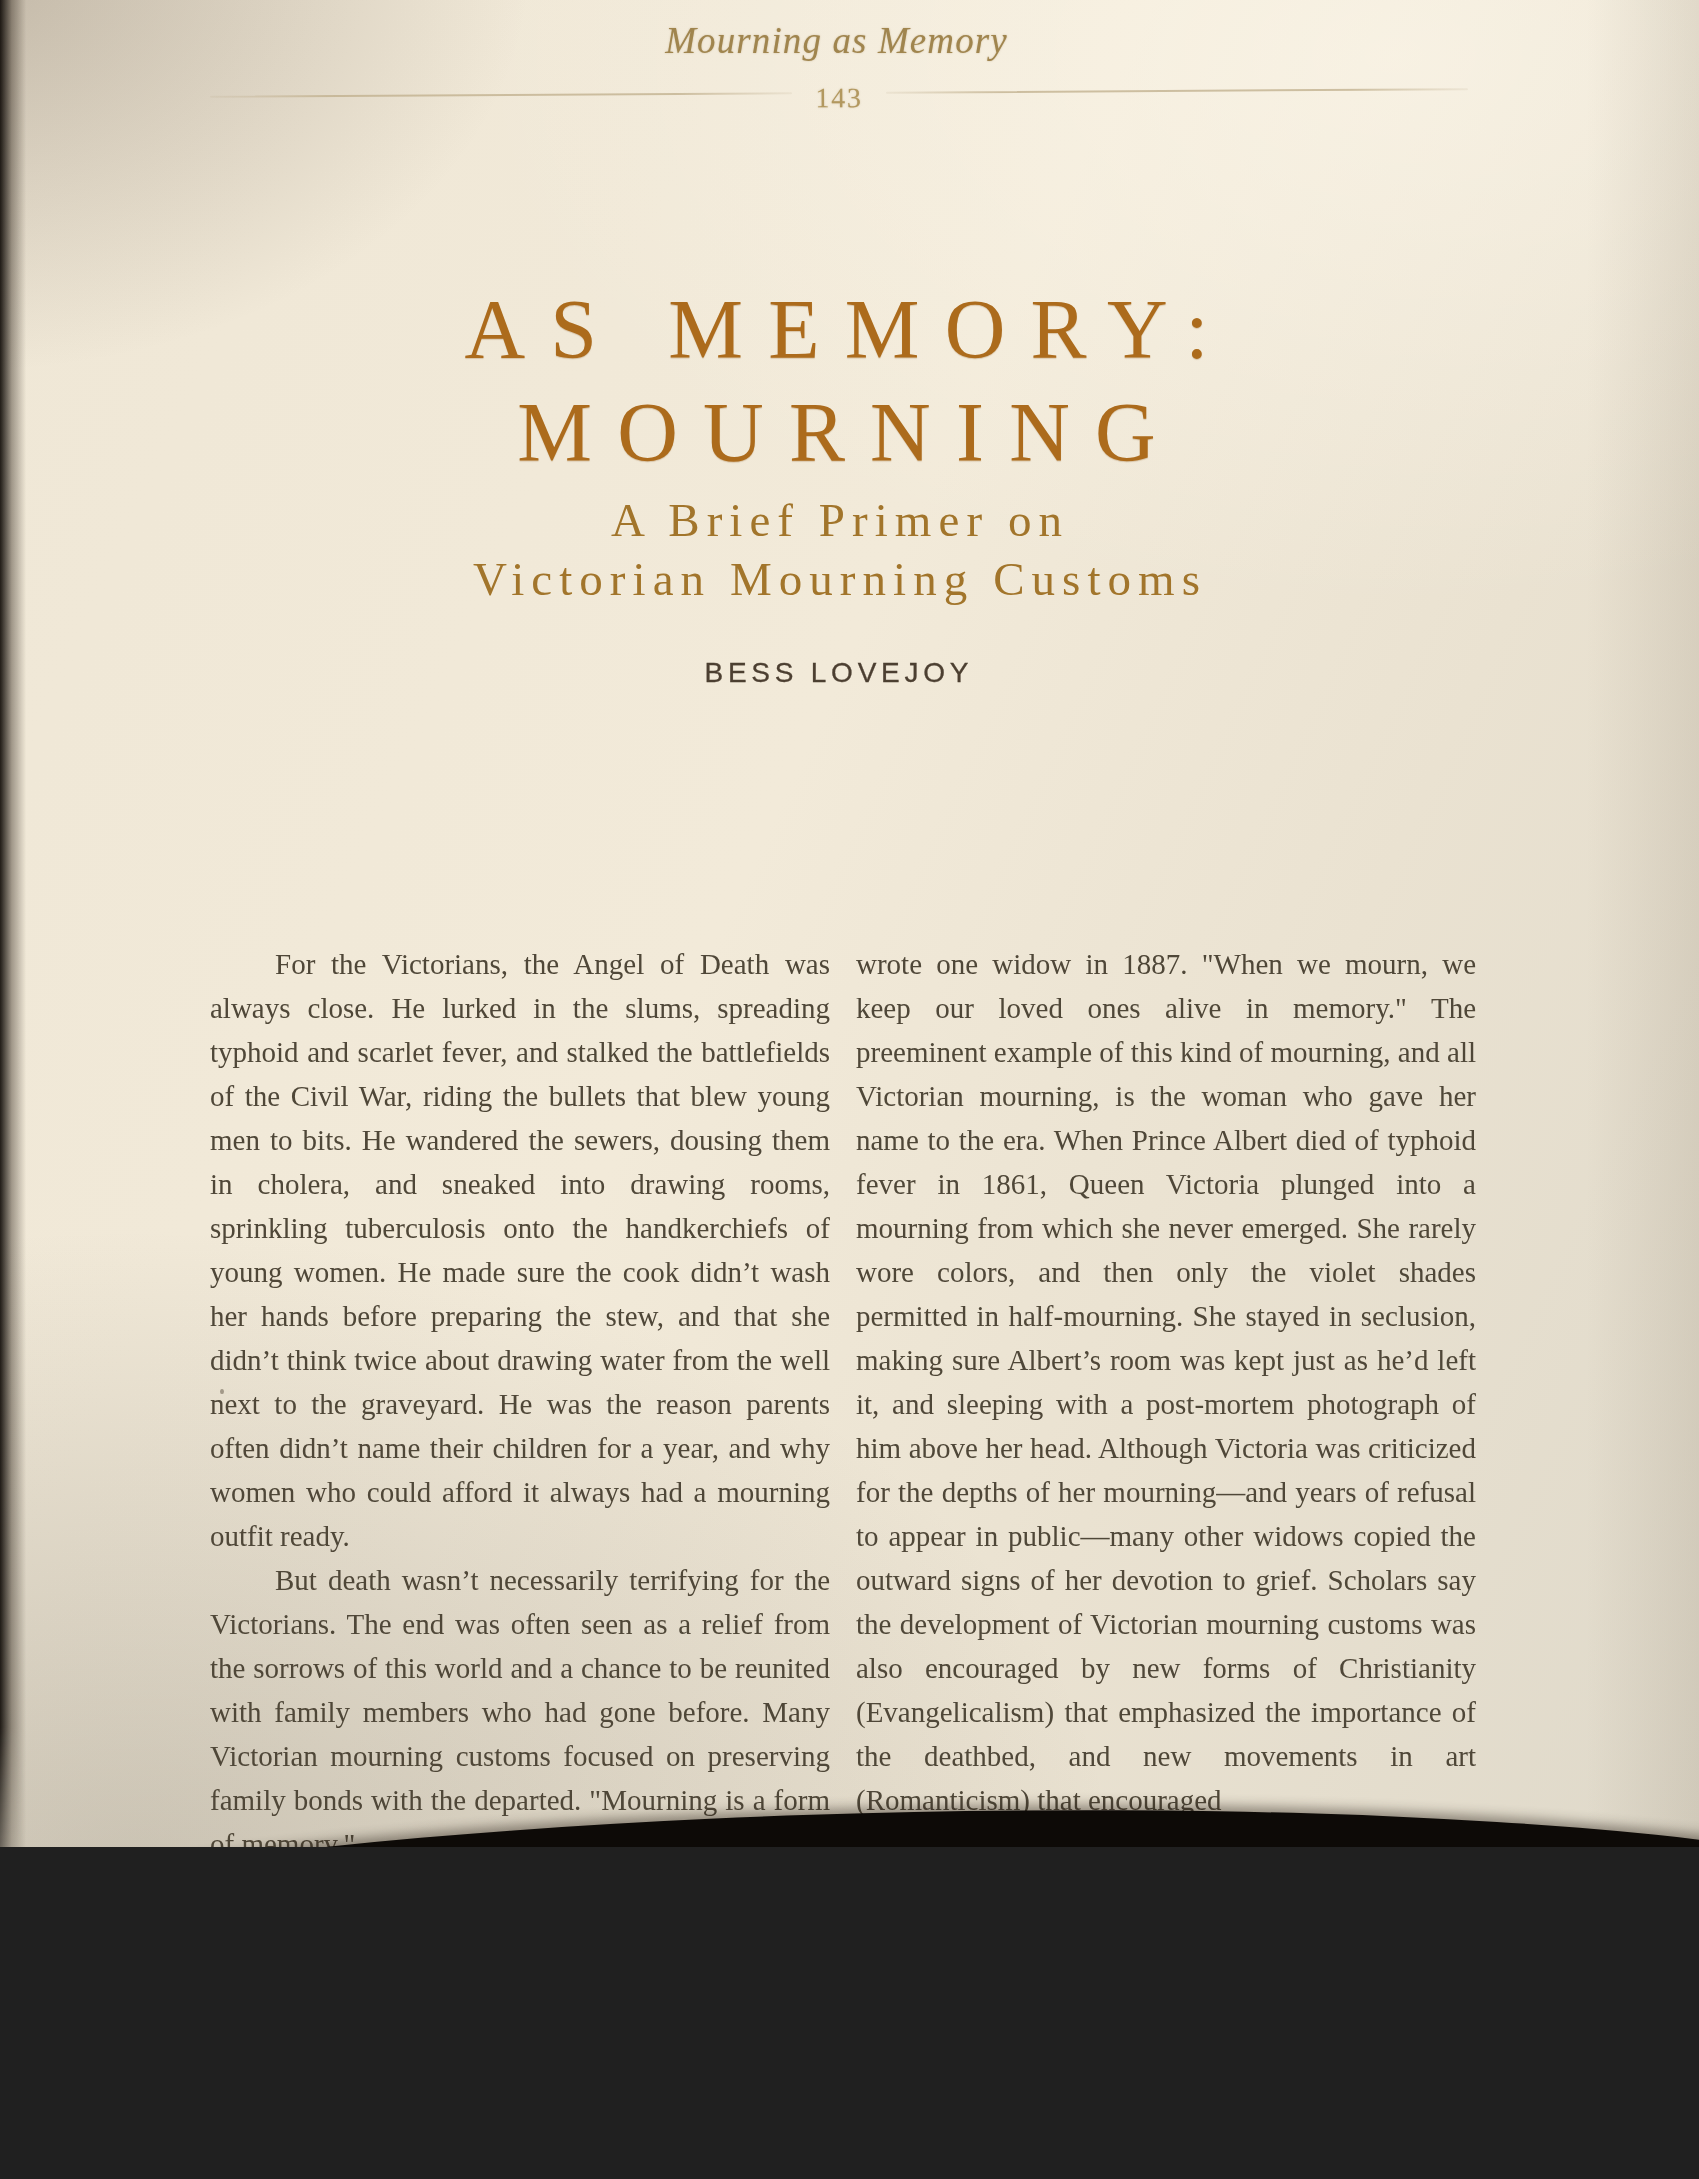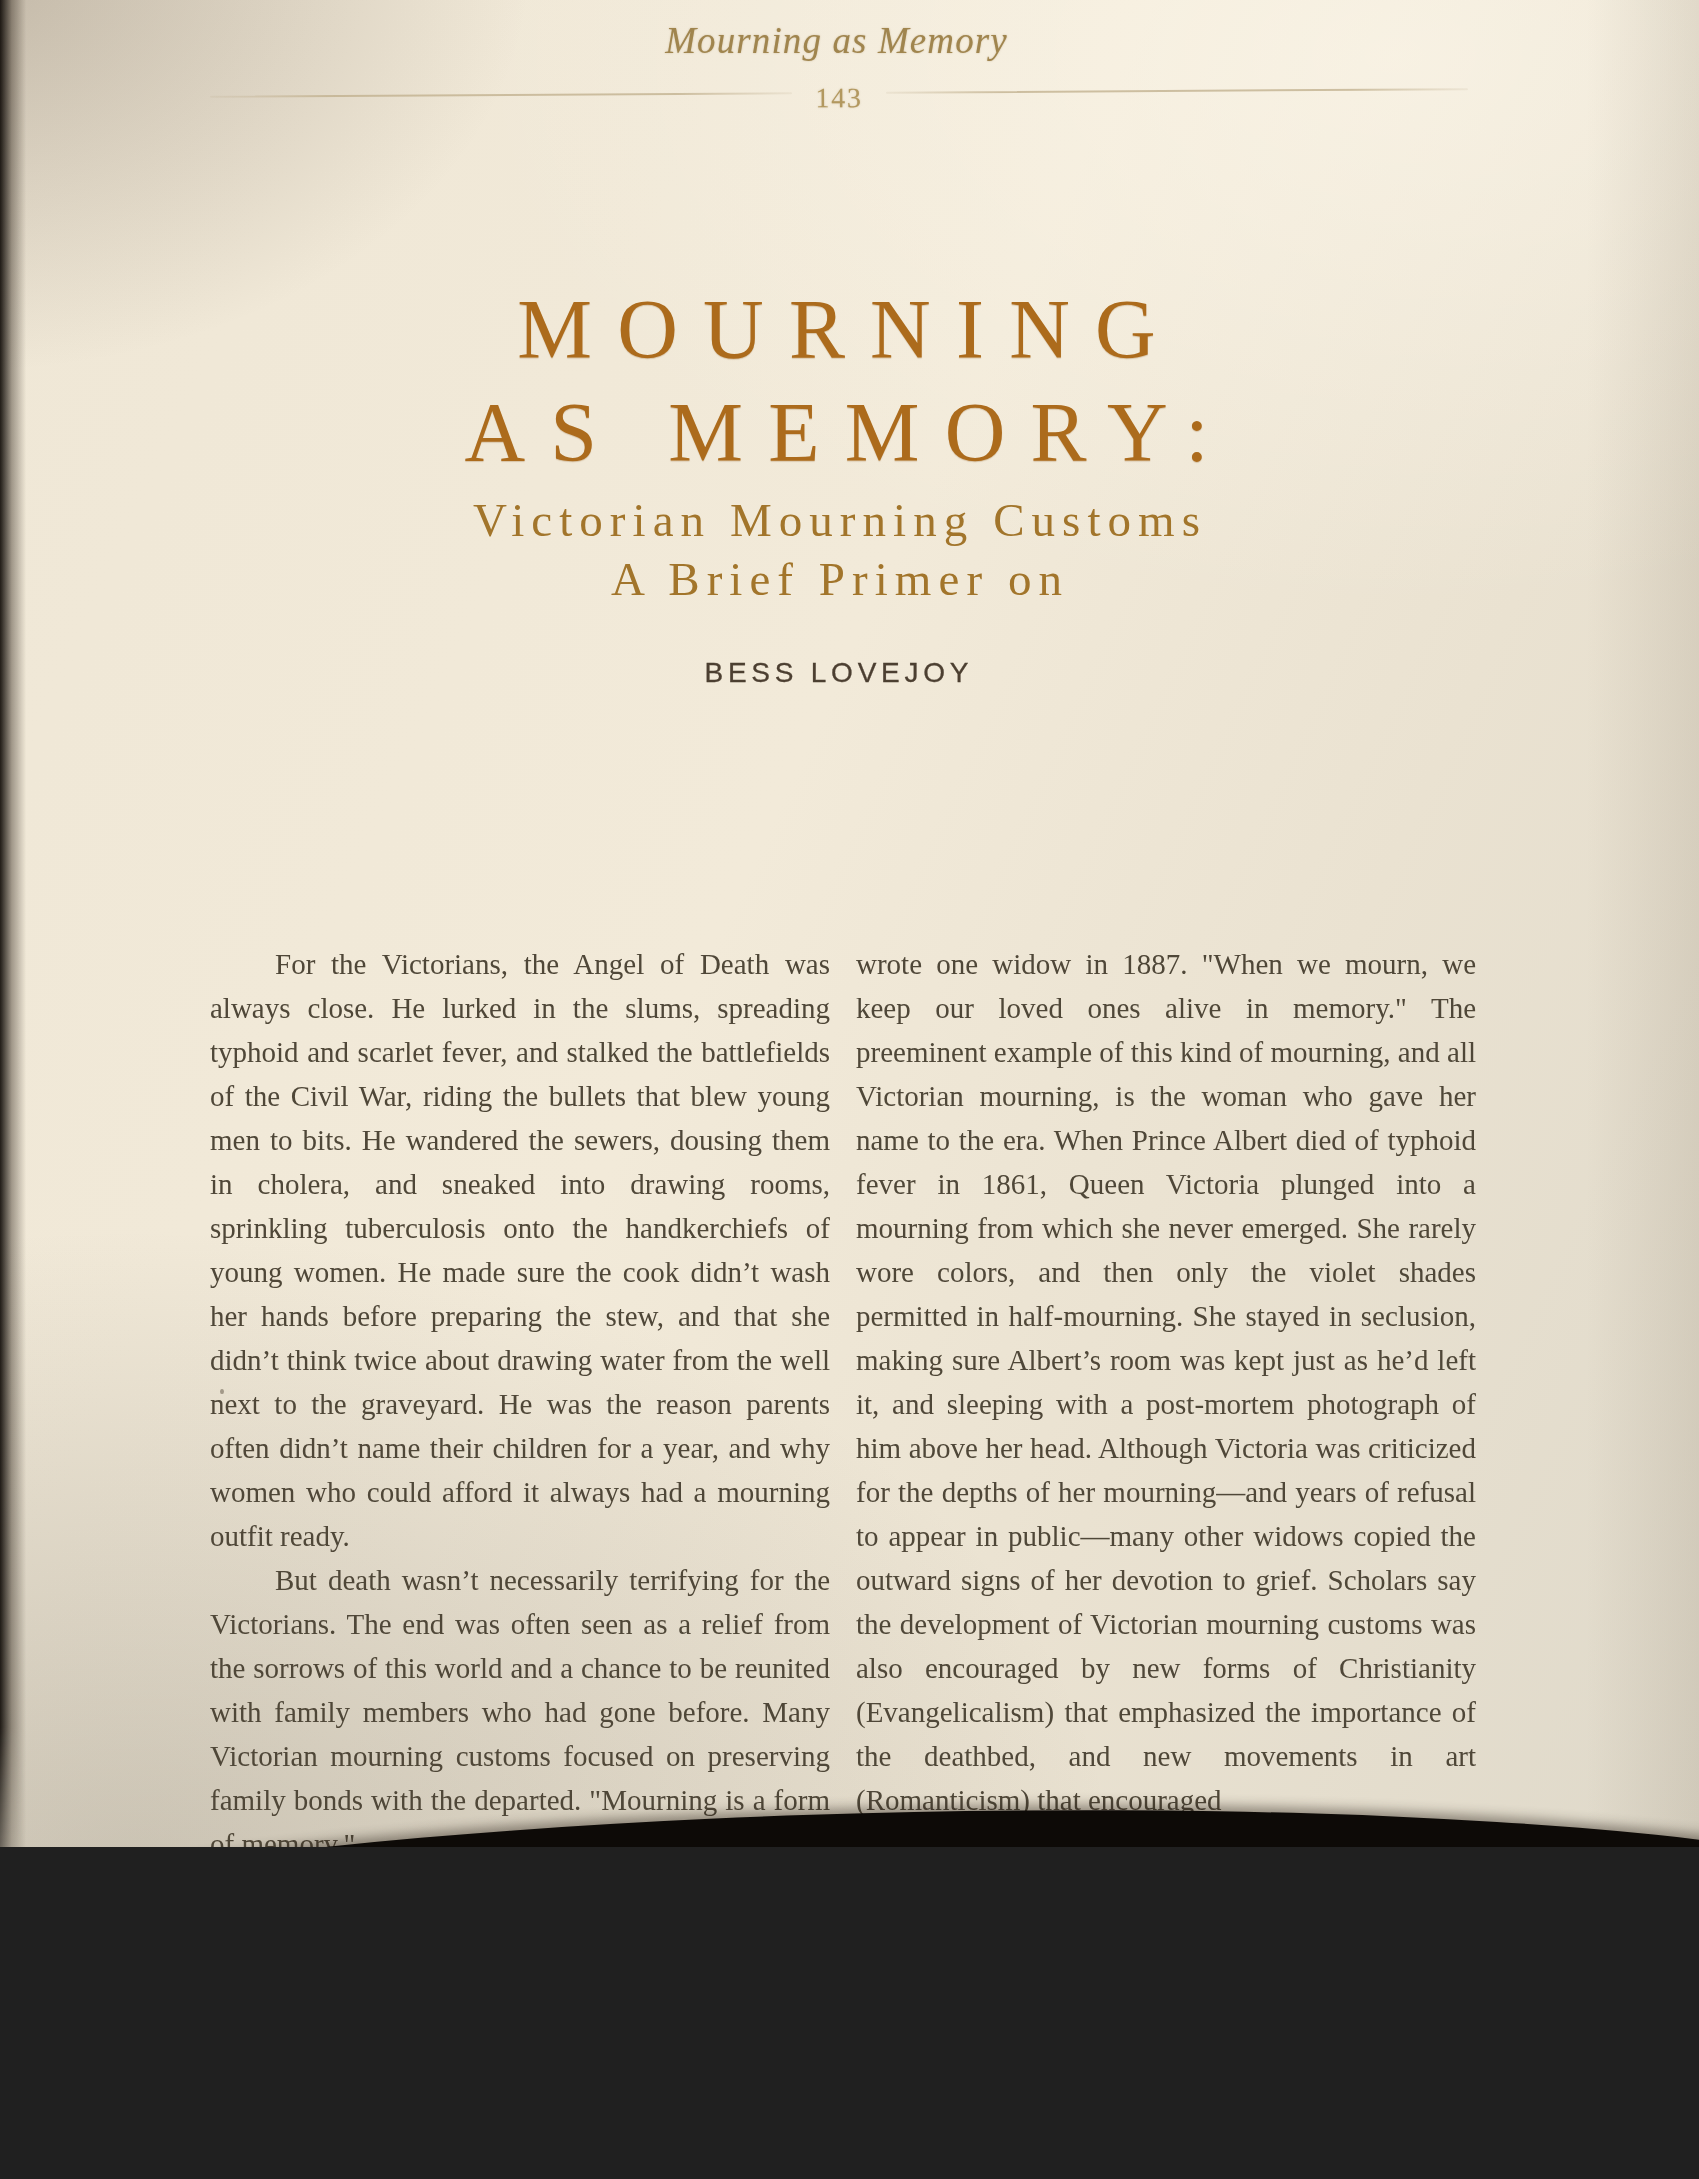--- a/index.html
+++ b/index.html
@@ -101,27 +101,27 @@
 
   <div class="running-header">Mourning as Memory</div>
 
   <div class="header-rule">
     <span class="rule-seg"></span>
     <span class="folio">143</span>
     <span class="rule-seg"></span>
   </div>
 
   <h1 class="title">
+    <span>AS MEMORY:</span>
     <span>MOURNING</span>
-    <span>AS MEMORY:</span>
   </h1>
 
   <div class="subtitle">
+    <span>A Brief Primer on</span>
     <span>Victorian Mourning Customs</span>
-    <span>A Brief Primer on</span>
   </div>
 
   <div class="author">BESS LOVEJOY</div>
 
   <div class="body-cols">
     <div class="col">
       <p class="indent">For the Victorians, the Angel of Death was always close. He lurked in the slums, spreading typhoid and scarlet fever, and stalked the battlefields of the Civil War, riding the bullets that blew young men to bits. He wandered the sewers, dousing them in cholera, and sneaked into drawing rooms, sprinkling tuberculosis onto the handkerchiefs of young women. He made sure the cook didn’t wash her hands before preparing the stew, and that she didn’t think twice about drawing water from the well next to the graveyard. He was the reason parents often didn’t name their children for a year, and why women who could afford it always had a mourning outfit ready.</p>
       <p class="indent">But death wasn’t necessarily terrifying for the Victorians. The end was often seen as a relief from the sorrows of this world and a chance to be reunited with family members who had gone before. Many Victorian mourning customs focused on preserving family bonds with the departed. "Mourning is a form of memory,"</p>
     </div>
     <div class="col">

